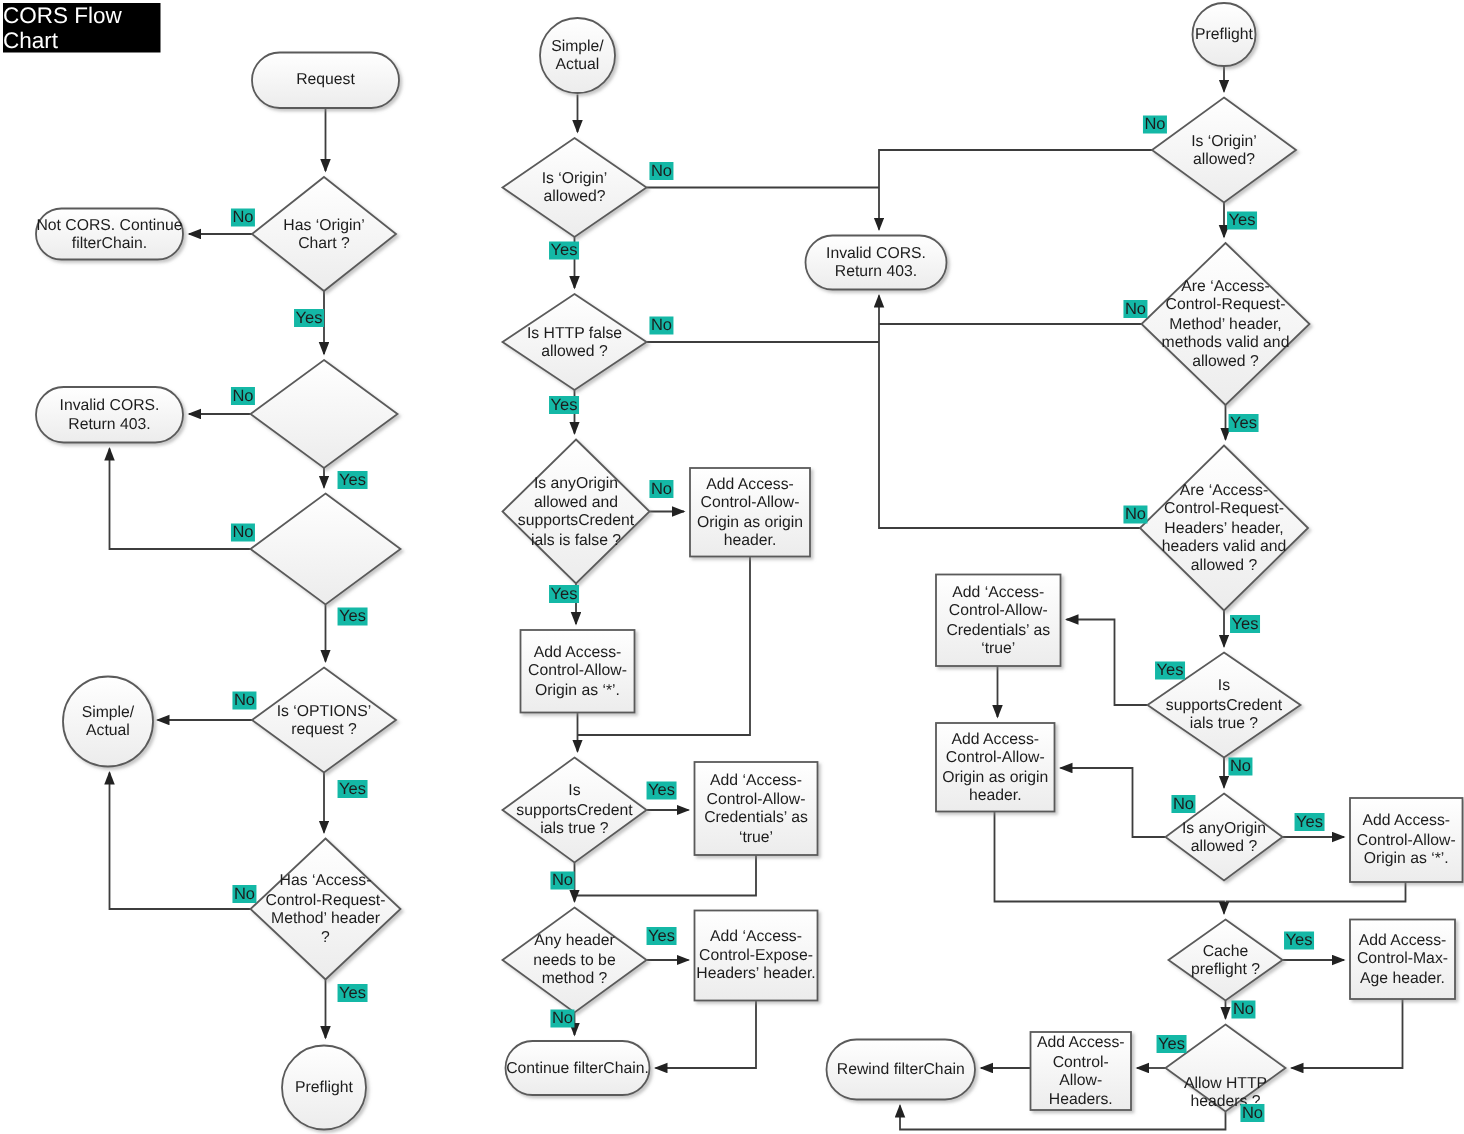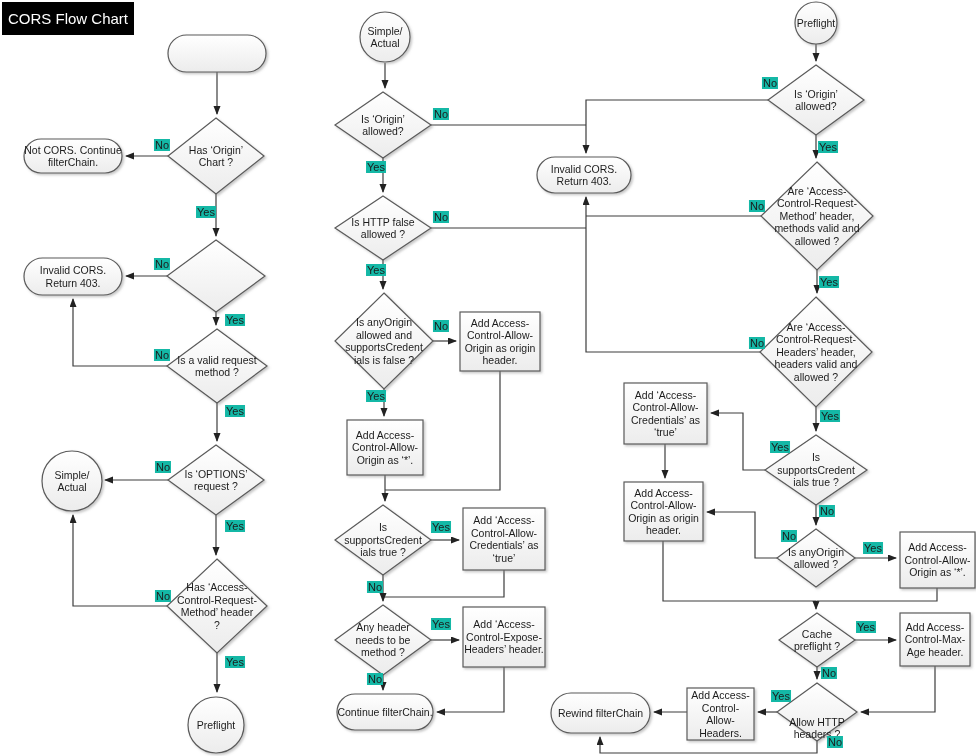--- a/index.html
+++ b/index.html
@@ -6,21 +6,21 @@
   #canvas{position:relative;width:976px;height:756px;background:#ffffff;
           font-family:"Liberation Sans",sans-serif;overflow:hidden;}
   #gfx{position:absolute;left:0;top:0;}
   .shp{fill:url(#gFill);stroke:#5a5a5a;stroke-width:1.2;}
   .e,.j{fill:none;stroke:#3d3d3d;stroke-width:1.2;}
   .node{position:absolute;display:flex;align-items:center;justify-content:center;
         text-align:center;white-space:pre-line;font-size:10.5px;line-height:12.5px;
         color:#1c1c1c;pointer-events:none;}
   .lbl{position:absolute;transform:translate(-50%,-50%);font-size:11px;line-height:12px;
        color:#1c1c1c;background:#14b8a6;padding:0 1px;pointer-events:none;}
-  .title{position:absolute;left:2px;top:2px;width:132px;height:33px;background:#000000;
+  .title{position:absolute;left:2px;top:2px;width:105px;height:33px;background:#000000;
          color:#ffffff;display:flex;align-items:center;justify-content:center;font-size:15px;}
 </style>
 </head>
 <body>
 
 <div id="canvas">
 
 <svg id="gfx" width="976" height="756" viewBox="0 0 976 756">
   <defs>
     <linearGradient id="gFill" x1="0" y1="0" x2="0" y2="1">
@@ -119,28 +119,27 @@
     <polygon class="shp" points="817,613 855,640 817,667 779,640"></polygon>
     <rect class="shp" x="900" y="613" width="70" height="53"></rect>
     <polygon class="shp" points="817,683 857,712 817,741 777,712"></polygon>
     <rect class="shp" x="687" y="688" width="67" height="52"></rect>
     <rect class="shp" x="551" y="693" width="99" height="40" rx="20"></rect>
   </g>
 </svg>
 
 <div class="title">CORS Flow Chart</div>
 
+<div class="node" style="left:169px;top:37px;width:96px;height:32px;">Request</div>
 <div class="node" style="left:168px;top:138px;width:96px;height:36px;">Has ‘Origin’
 Chart ?</div>
 <div class="node" style="left:24px;top:139px;width:98px;height:34px;">Not CORS. Continue
 filterChain.</div>
 <div class="node" style="left:24px;top:258px;width:98px;height:37px;">Invalid CORS.
 Return 403.</div>
-<div class="node" style="left:167px;top:348px;width:100px;height:36px;">Is a valid request
-method ?</div>
 <div class="node" style="left:168px;top:462px;width:96px;height:36px;">Is ‘OPTIONS’
 request ?</div>
 <div class="node" style="left:42px;top:451px;width:60px;height:60px;">Simple/
 Actual</div>
 <div class="node" style="left:167px;top:580px;width:100px;height:52px;">Has ‘Access-
 Control-Request-
 Method’ header
 ?</div>
 <div class="node" style="left:188px;top:697px;width:56px;height:56px;">Preflight</div>
 <div class="node" style="left:360px;top:12px;width:50px;height:50px;">Simple/

